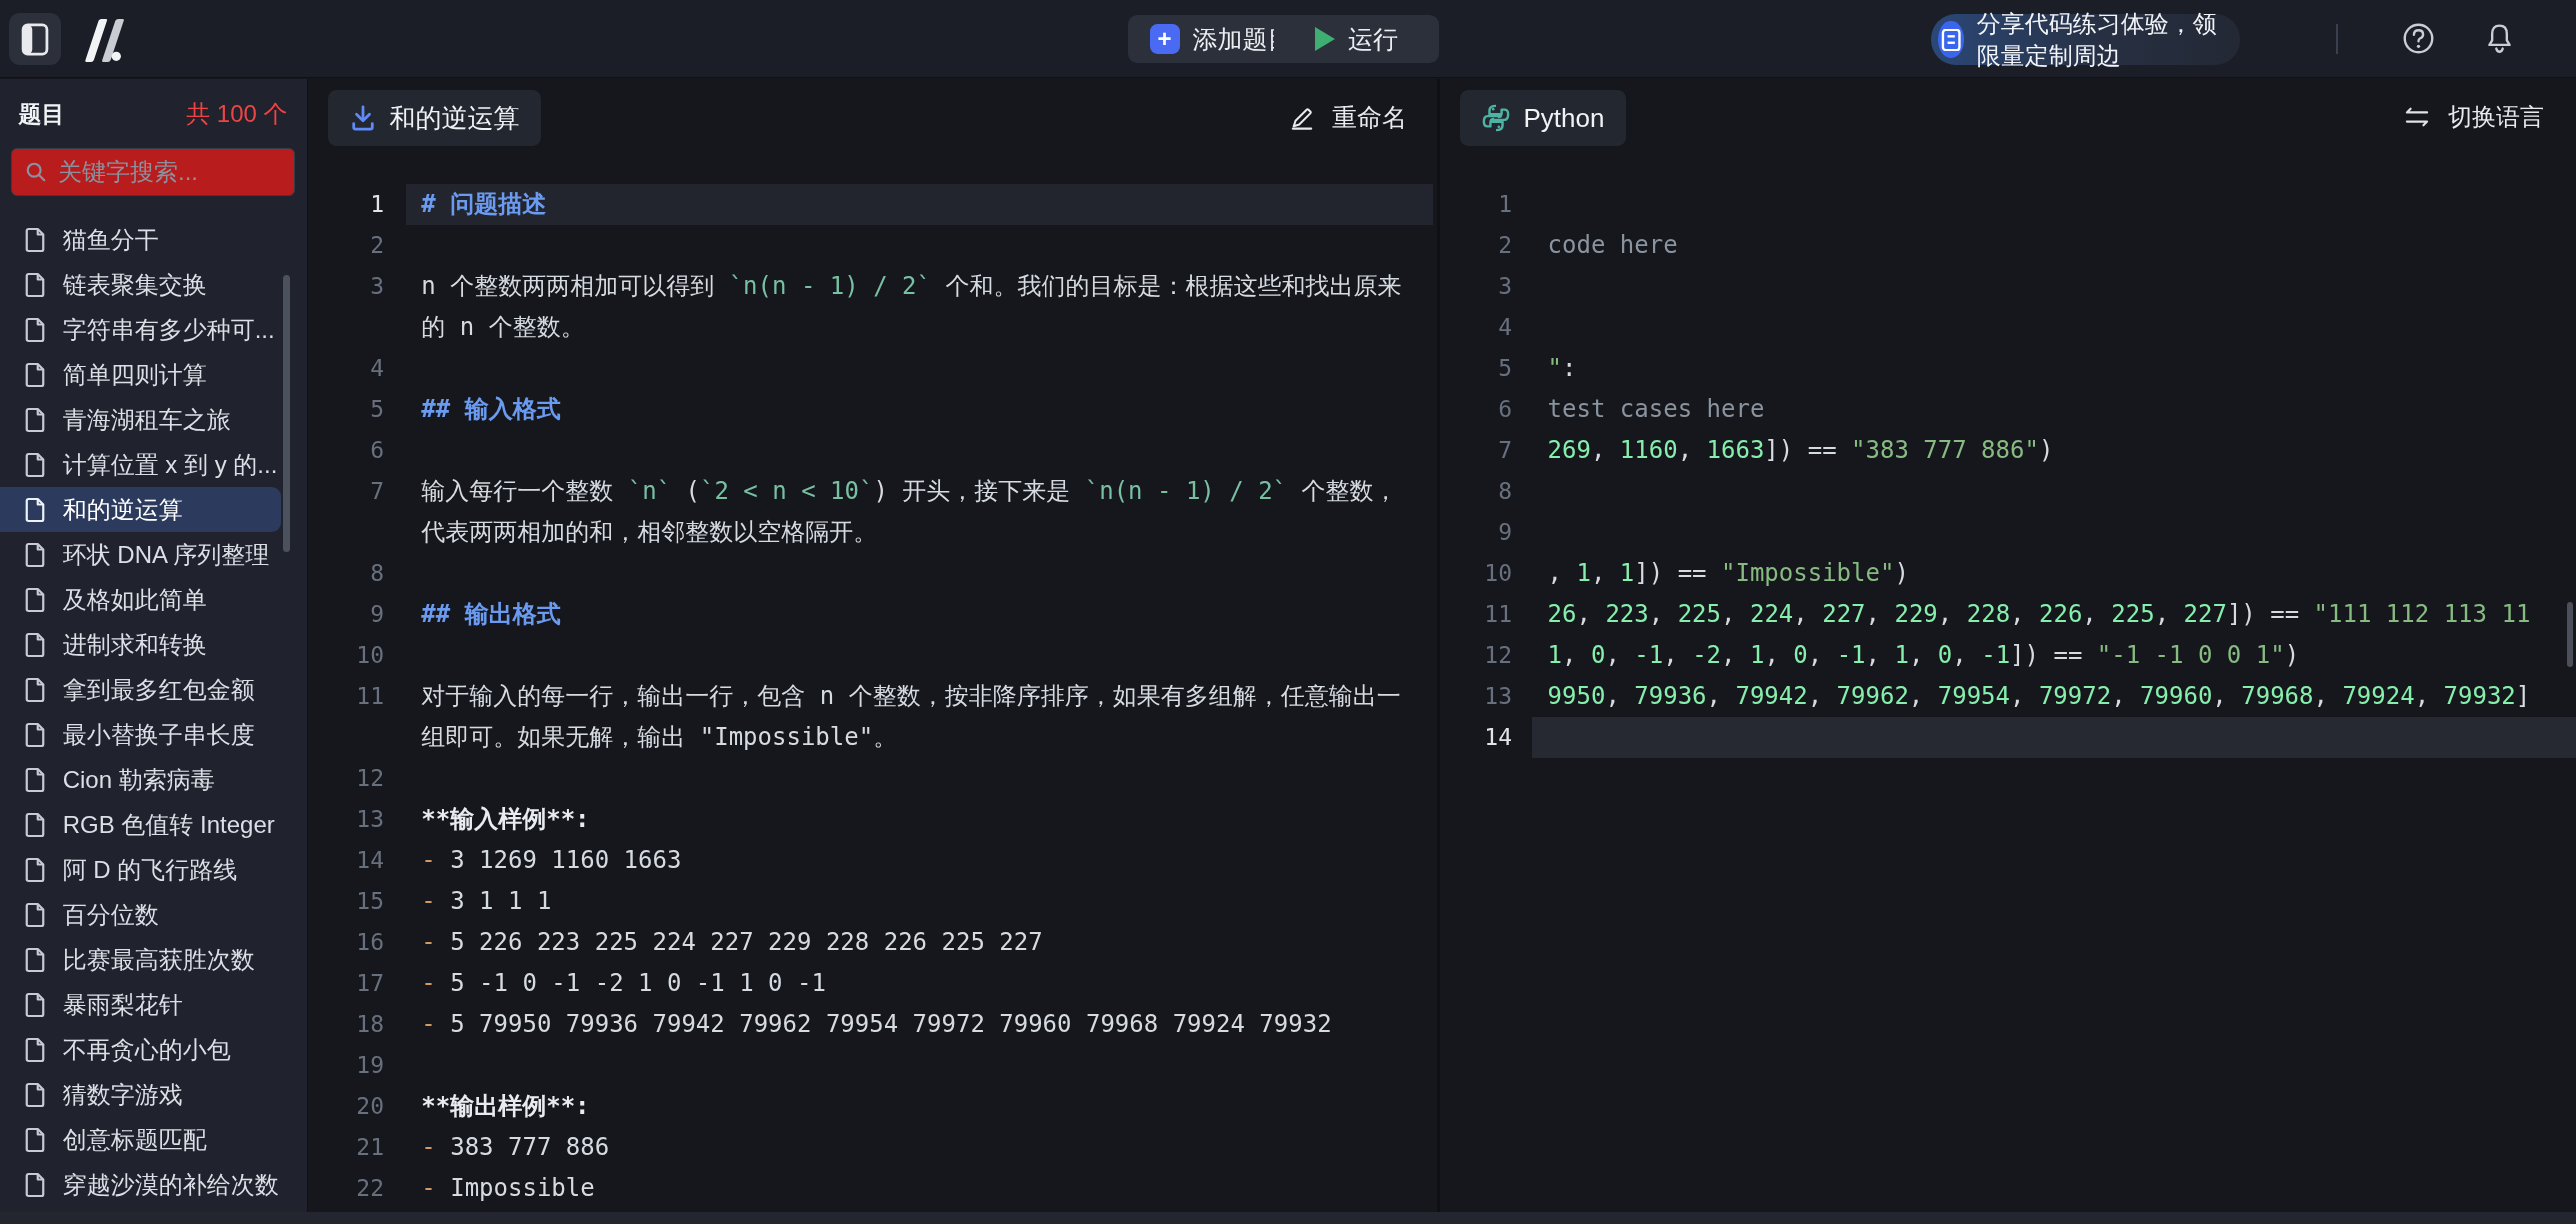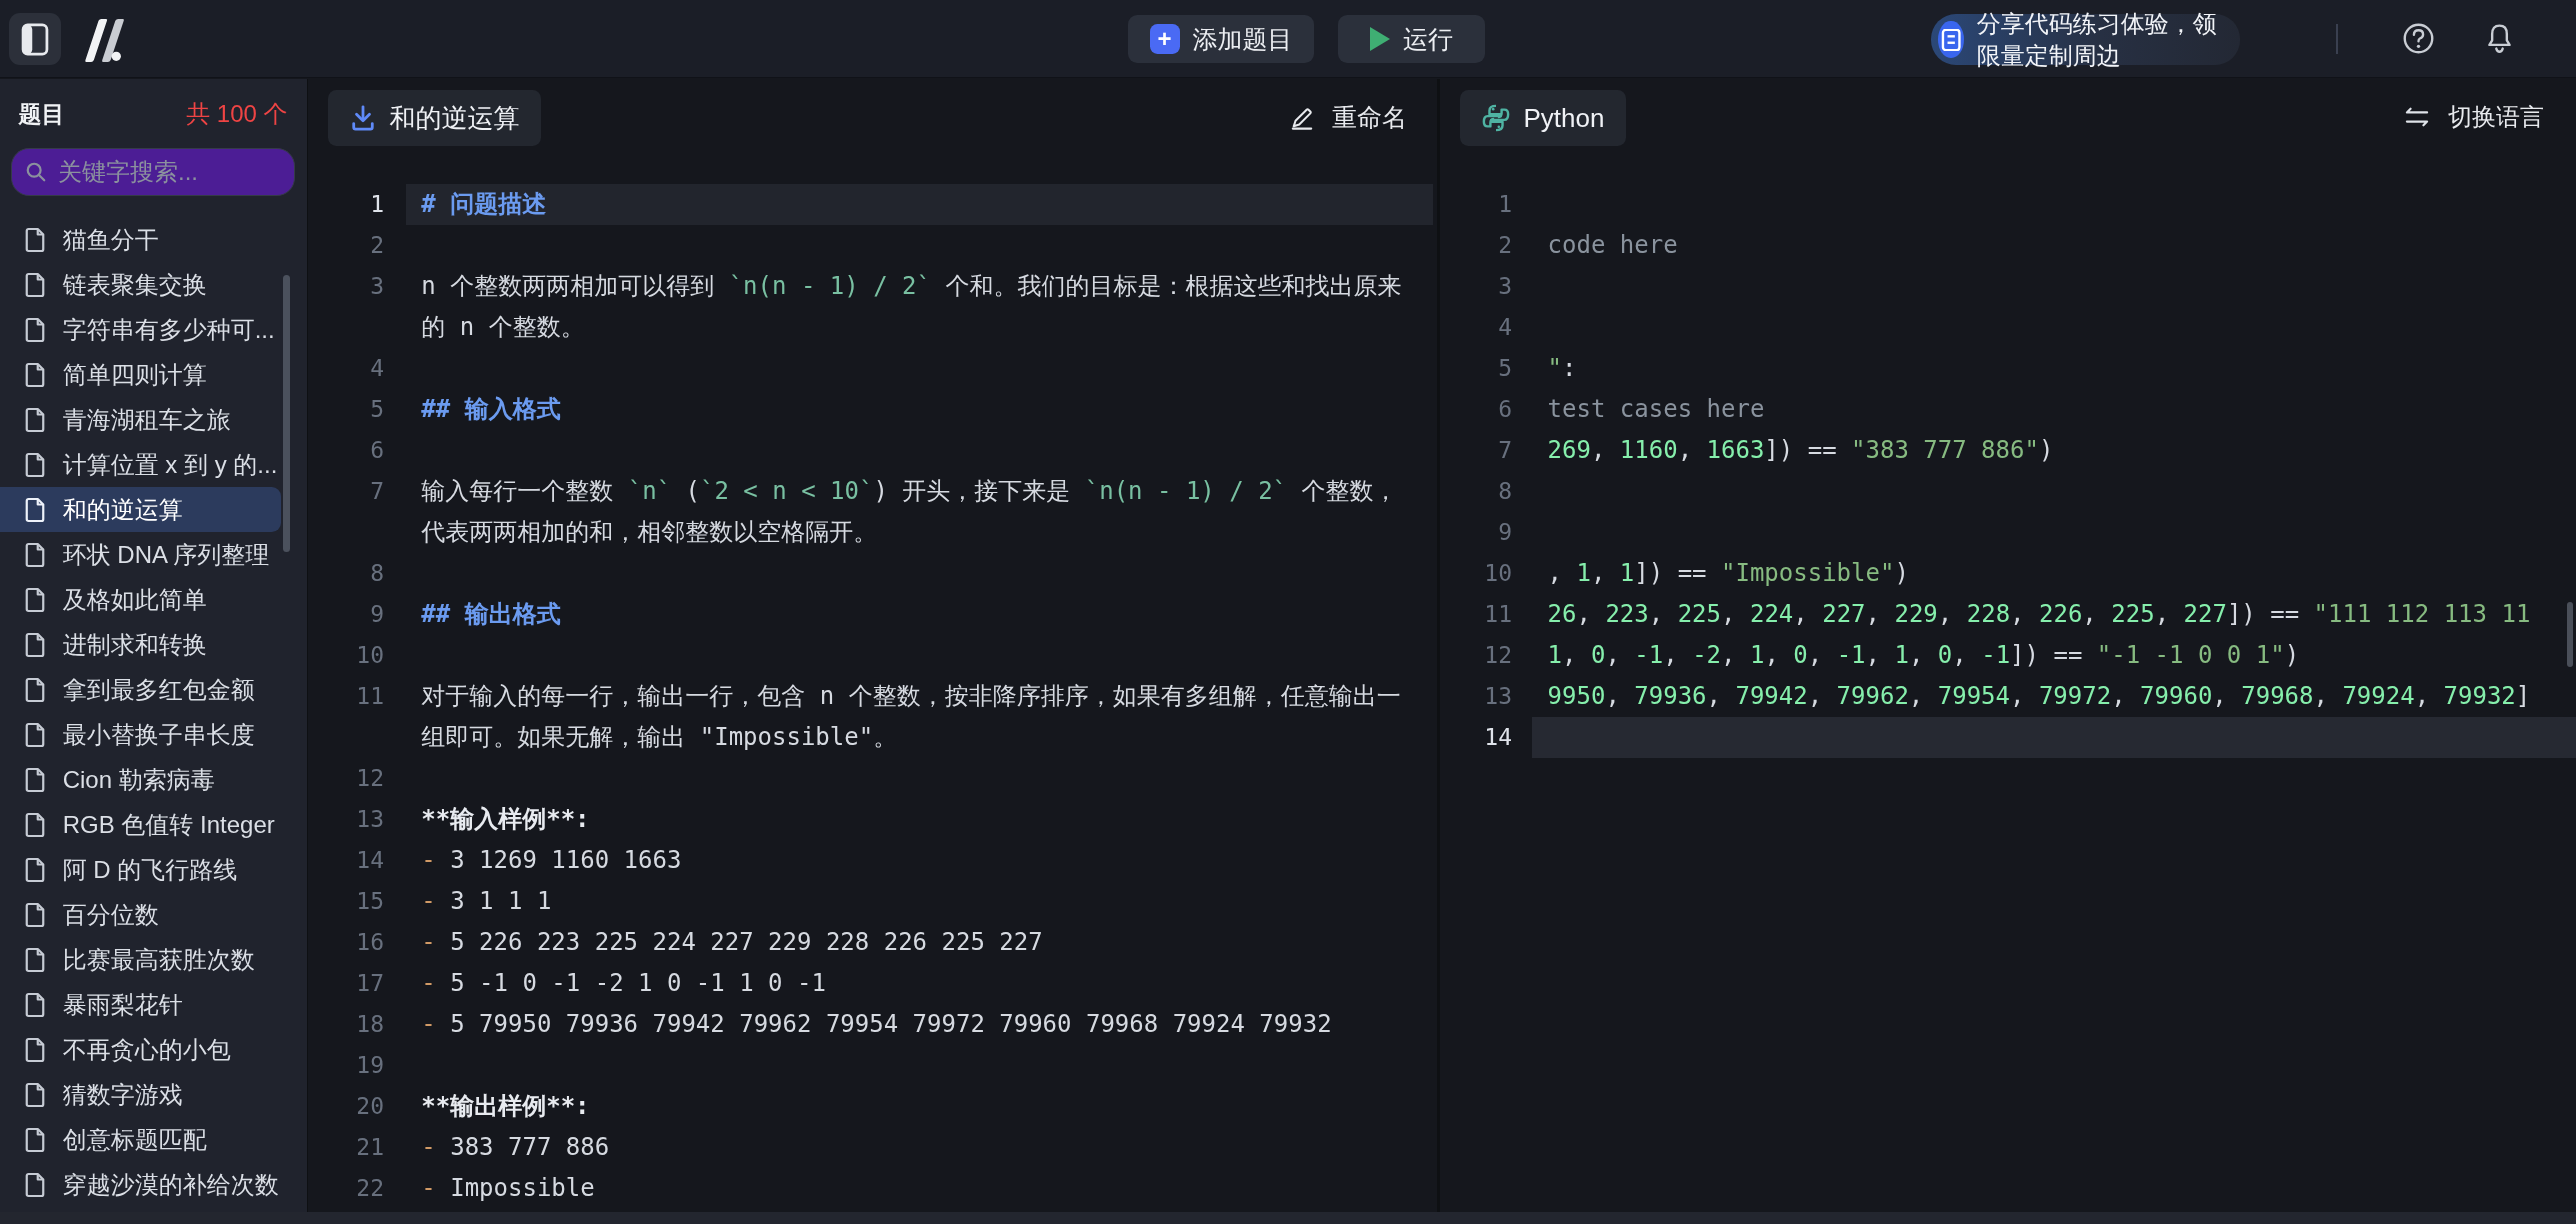--- a/index.html
+++ b/index.html
@@ -7,35 +7,35 @@
   .app {
     position:relative; width:2576px; height:1225px; overflow:hidden;
     background:#15171d; font-family:"Liberation Sans", sans-serif; color:#e2e5ea;
   }
   
   .topbar { position:absolute; left:0; top:0; width:2576px; height:78px; background:#1b1e27; border-bottom:0.9px solid #101218; }
   .tgl-btn { position:absolute; left:9.3px; top:13px; width:52px; height:52px; border-radius:11px; background:#2c303a; display:flex; align-items:center; justify-content:center; cursor:pointer; }
   .logo { position:absolute; left:78px; top:16.7px; width:56px; height:45px; }
   .tb-btn { position:absolute; top:15px; height:48px; border-radius:9.3px; background:#2b303b; display:flex; align-items:center; justify-content:center; gap:13px; font-size:25px; color:#eceef2; cursor:pointer; }
   .btn-add { left:1128px; width:186px; }
-  .btn-run { left:1338px; width:147px; }
+  .btn-run { left:1274px; width:165px; }
   .plus-sq { width:30px; height:30px; border-radius:7.4px; background:#4a6af4; display:flex; align-items:center; justify-content:center; color:#fff; font-size:24px; font-weight:bold; line-height:1; }
   .play-tri { width:0; height:0; border-left:20.4px solid #3fae73; border-top:12px solid transparent; border-bottom:12px solid transparent; }
   .banner { position:absolute; left:1931px; top:14px; width:309px; height:51px; border-radius:25px;
     background:linear-gradient(90deg,#2b4878 0%, #273043 55%, #232834 100%); display:flex; align-items:center; gap:13px; padding-left:7.4px; cursor:pointer; }
   .banner-ic { width:37px; height:37px; border-radius:50%; background:#3a66ee; display:flex; align-items:center; justify-content:center; }
   .banner-txt { font-size:24px; color:#f2f4f8; }
   .tb-div { position:absolute; left:2336px; top:24px; width:1.9px; height:30px; background:#3a4050; }
   .tb-ic { position:absolute; top:22px; width:33px; height:33px; cursor:pointer; }
   
   .sidebar { position:absolute; left:0; top:79px; width:307px; height:1133px; background:#20232d; overflow:hidden; }
   .sb-head { position:absolute; left:18.6px; top:18.6px; width:269px; display:flex; justify-content:space-between; align-items:baseline; }
   .sb-title { font-size:23px; font-weight:bold; color:#f0f2f5; }
   .sb-count { font-size:24px; color:#ef4444; }
-  .sb-search { position:absolute; left:11px; top:69px; width:284px; height:48px; border-radius:18px; background:#4c1d95; border:0.9px solid #353b48; display:flex; align-items:center; padding:0 13px; gap:11px; }
+  .sb-search { position:absolute; left:11px; top:69px; width:284px; height:48px; border-radius:6px; background:#b91c1c; border:0.9px solid #353b48; display:flex; align-items:center; padding:0 13px; gap:11px; }
   .sb-search input { flex:1; background:transparent; border:none; outline:none; color:#cfd4dc; font-size:24px; font-family:"Liberation Sans",sans-serif; }
   .sb-search input::placeholder { color:#8b919e; }
   .sb-list { position:absolute; left:0; top:138px; width:307px; }
   .sb-item { position:relative; height:45px; display:flex; align-items:center; gap:16.7px; padding-left:24px; font-size:24px; color:#dbdfe6; cursor:pointer; white-space:nowrap; }
   .sb-item.sel { background:#2c3b5d; border-radius:0 9.3px 9.3px 0; width:281px; color:#ffffff; }
   .sb-scroll { position:absolute; left:283px; top:196px; width:7.4px; height:277px; border-radius:3.7px; background:#4b515d; }
   
   .panel { position:absolute; top:79px; height:1133px; background:#15171d; overflow:hidden; }
   .panel-mid { left:307px; width:1126px; border-left:0.9px solid #0e1013; }
   .panel-right { left:1437px; width:1139px; border-left:3.7px solid #0e1013; }

